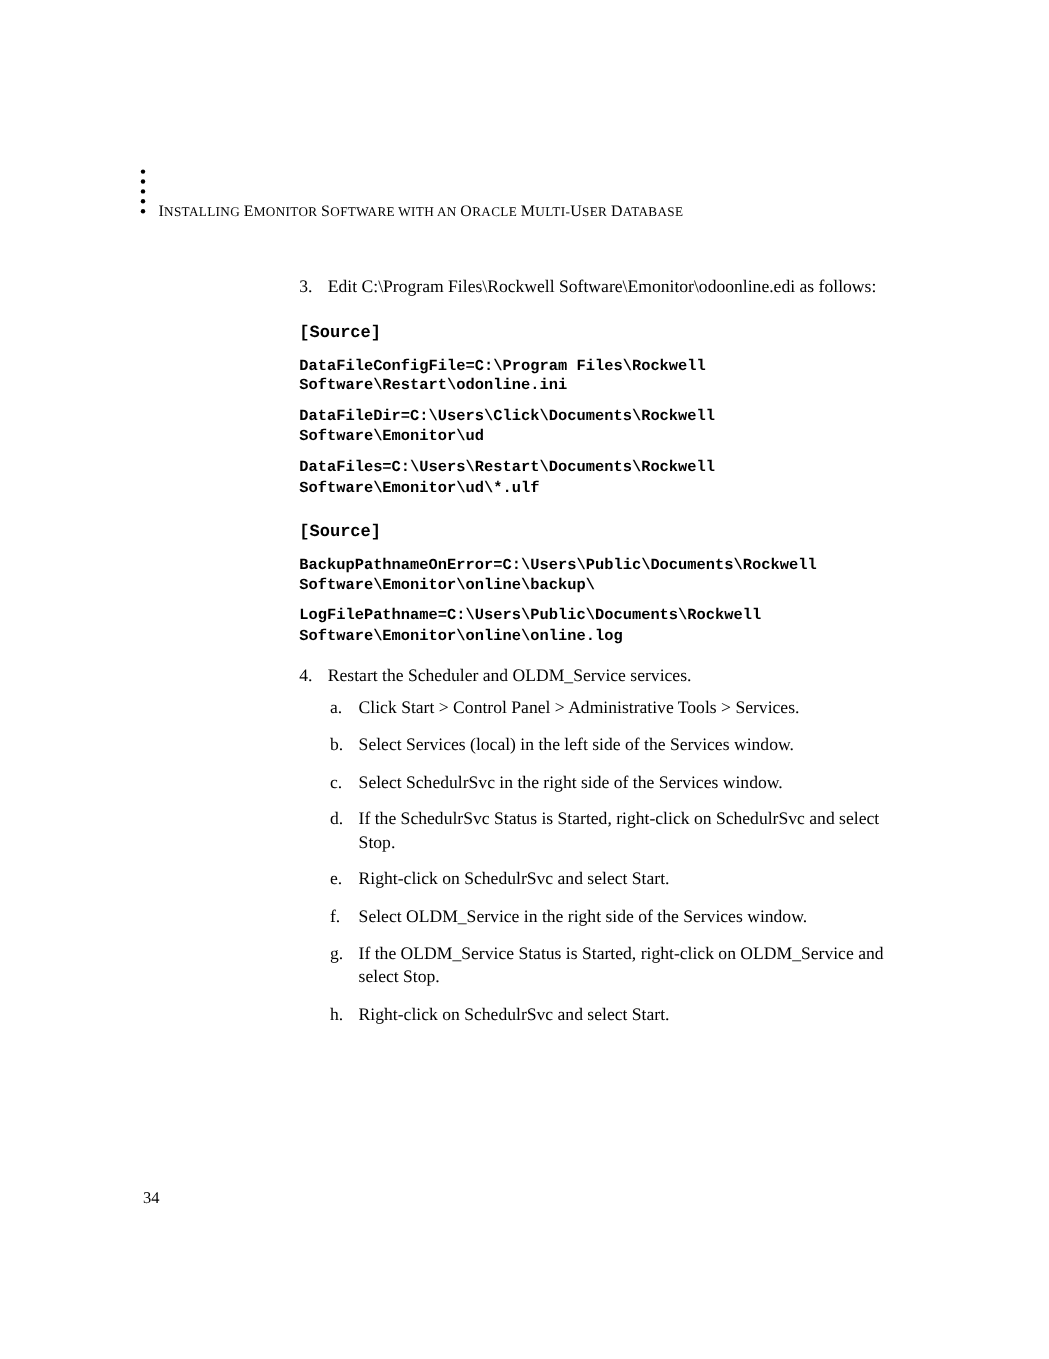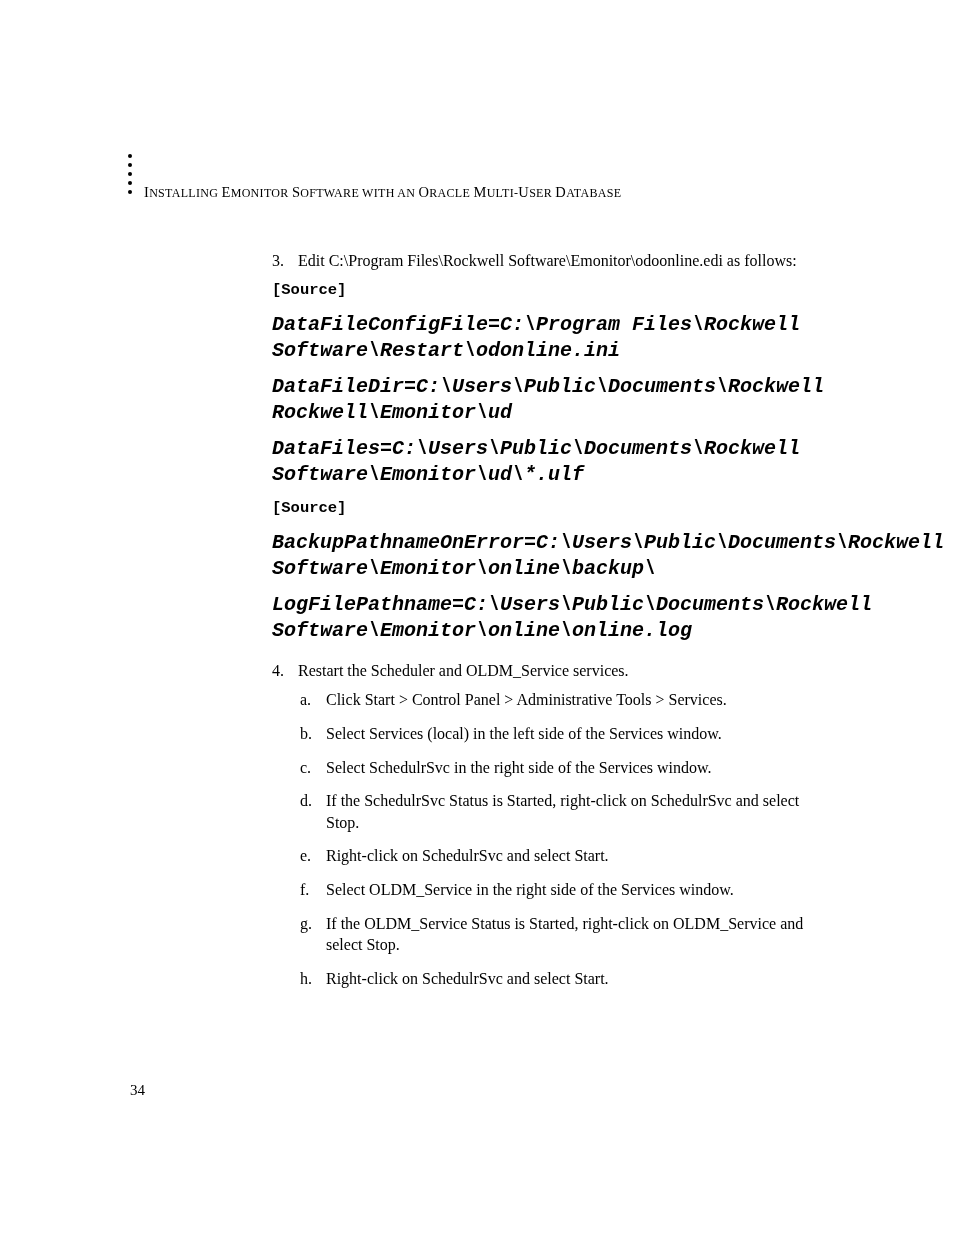--- a/index.html
+++ b/index.html
@@ -50,30 +50,29 @@
   .step {
     margin: 0 0 8px 0;
   }
   .step-num {
     display: inline-block;
     min-width: 22px;
   }
   .code-block {
     font-family: "Courier New", Courier, monospace;
     font-weight: bold;
-    font-size: 20px;
+    font-size: 14px;
     margin: 6px 0 10px 0;
     line-height: 1.3;
-    font-style: italic;
   }
   .code-line {
     font-family: "Courier New", Courier, monospace;
     font-weight: bold;
     font-size: 15.5px;
-    margin: 8px 0 12px 0;
+    margin: 20px 0 12px 0;
     line-height: 1.3;
   }
   .sub-list {
     margin: 6px 0 0 28px;
   }
   .sub-item {
     display: flex;
     margin: 0 0 12px 0;
   }
   .sub-letter {
@@ -116,26 +115,26 @@
     </div>
 
     <div class="code-line">[Source]</div>
 
     <div class="code-block">
       <div>DataFileConfigFile=C:\Program Files\Rockwell</div>
       <div>Software\Restart\odonline.ini</div>
     </div>
 
     <div class="code-block">
-      <div>DataFileDir=C:\Users\Public\Documents\Rockwell</div>
-      <div>Rockwell\Emonitor\ud</div>
+      <div>DataFileDir=C:\Users\Click\Documents\Rockwell</div>
+      <div>Software\Emonitor\ud</div>
     </div>
 
     <div class="code-block">
-      <div>DataFiles=C:\Users\Public\Documents\Rockwell</div>
+      <div>DataFiles=C:\Users\Restart\Documents\Rockwell</div>
       <div>Software\Emonitor\ud\*.ulf</div>
     </div>
 
     <div class="code-line">[Source]</div>
 
     <div class="code-block">
       <div>BackupPathnameOnError=C:\Users\Public\Documents\Rockwell</div>
       <div>Software\Emonitor\online\backup\</div>
     </div>
 

